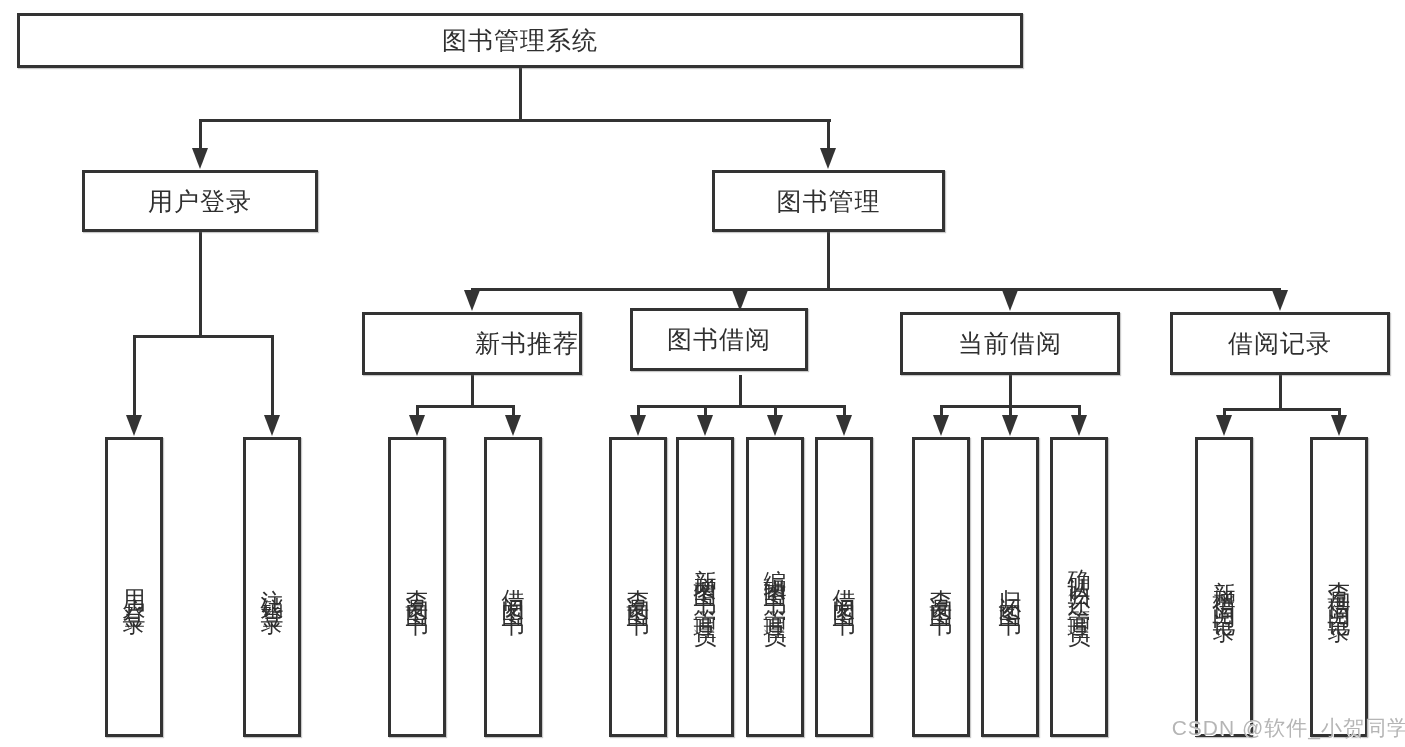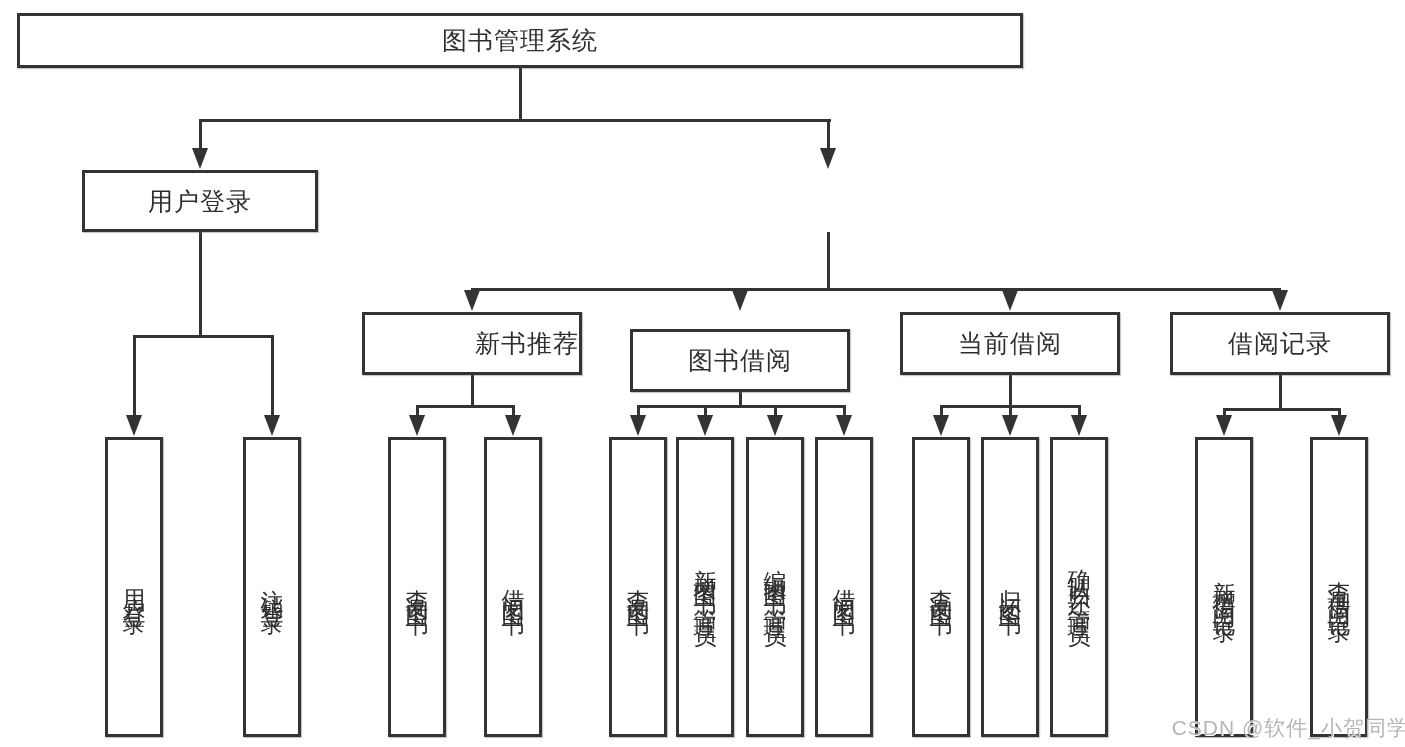--- a/index.html
+++ b/index.html
@@ -114,25 +114,28 @@
       <div class="arrow" style="left: 1331px; top: 415px;"></div>
     </div>
 
   <div class="node hbox" style="left:17px;top:13px;width:1006px;height:55px;">
     <span class="lbl">图书管理系统</span>
   </div>
 
   <div class="node hbox" style="left:82px;top:170px;width:236px;height:62px;">
     <span class="lbl">用户登录</span>
   </div>
+  <div class="node hbox" style="left:712px;top:170px;width:233px;height:62px;">
+    <span class="lbl">图书管理</span>
+  </div>
 
   <div class="node hbox" style="left:362px;top:312px;width:220px;height:63px;justify-content:flex-end;">
     <span class="lbl">新书推荐</span>
   </div>
-  <div class="node hbox" style="left:630px;top:329px;width:220px;height:63px;">
+  <div class="node hbox" style="left:630px;top:308px;width:178px;height:63px;">
     <span class="lbl">图书借阅</span>
   </div>
   <div class="node hbox" style="left:900px;top:312px;width:220px;height:63px;">
     <span class="lbl">当前借阅</span>
   </div>
   <div class="node hbox" style="left:1170px;top:312px;width:220px;height:63px;">
     <span class="lbl">借阅记录</span>
   </div>
 
   <div class="node vbox" style="left:105px;top:437px;width:58px;height:300px;">

